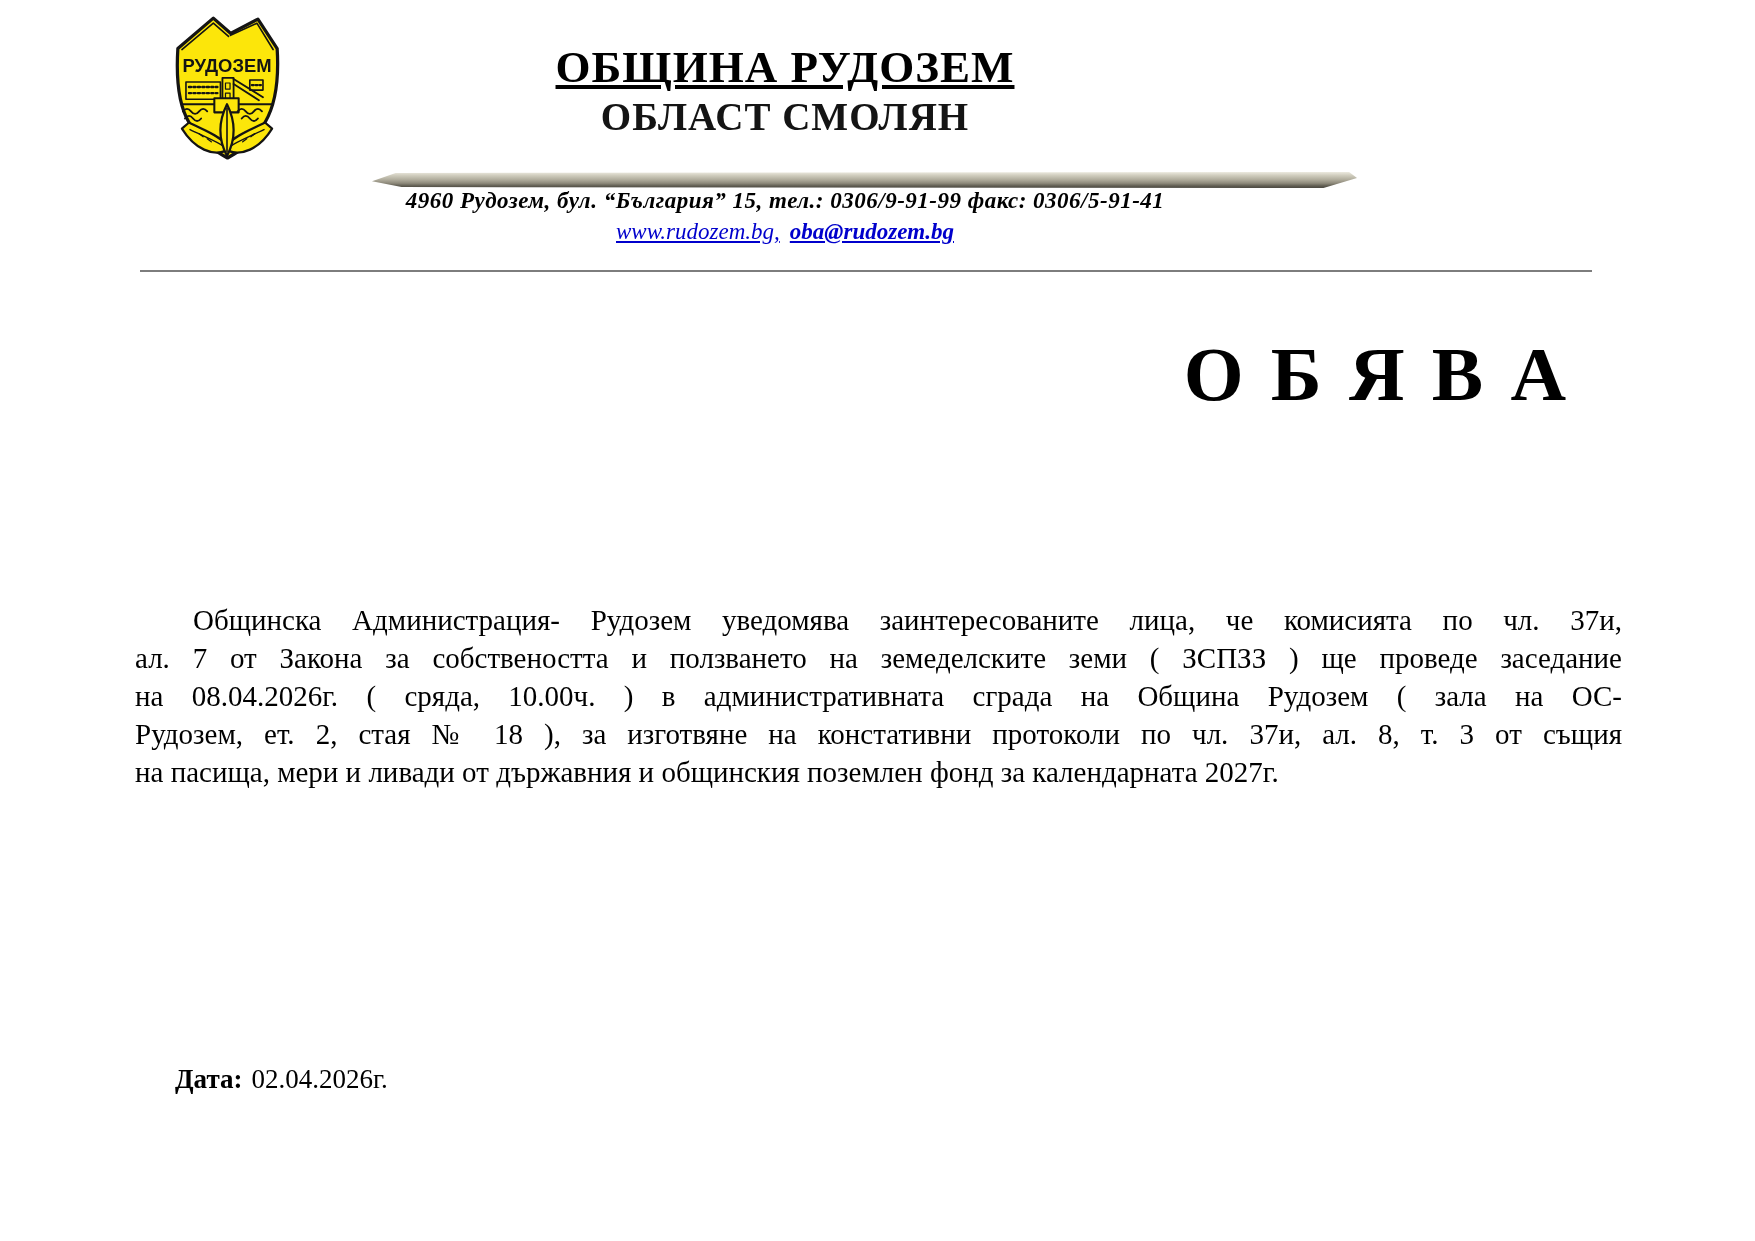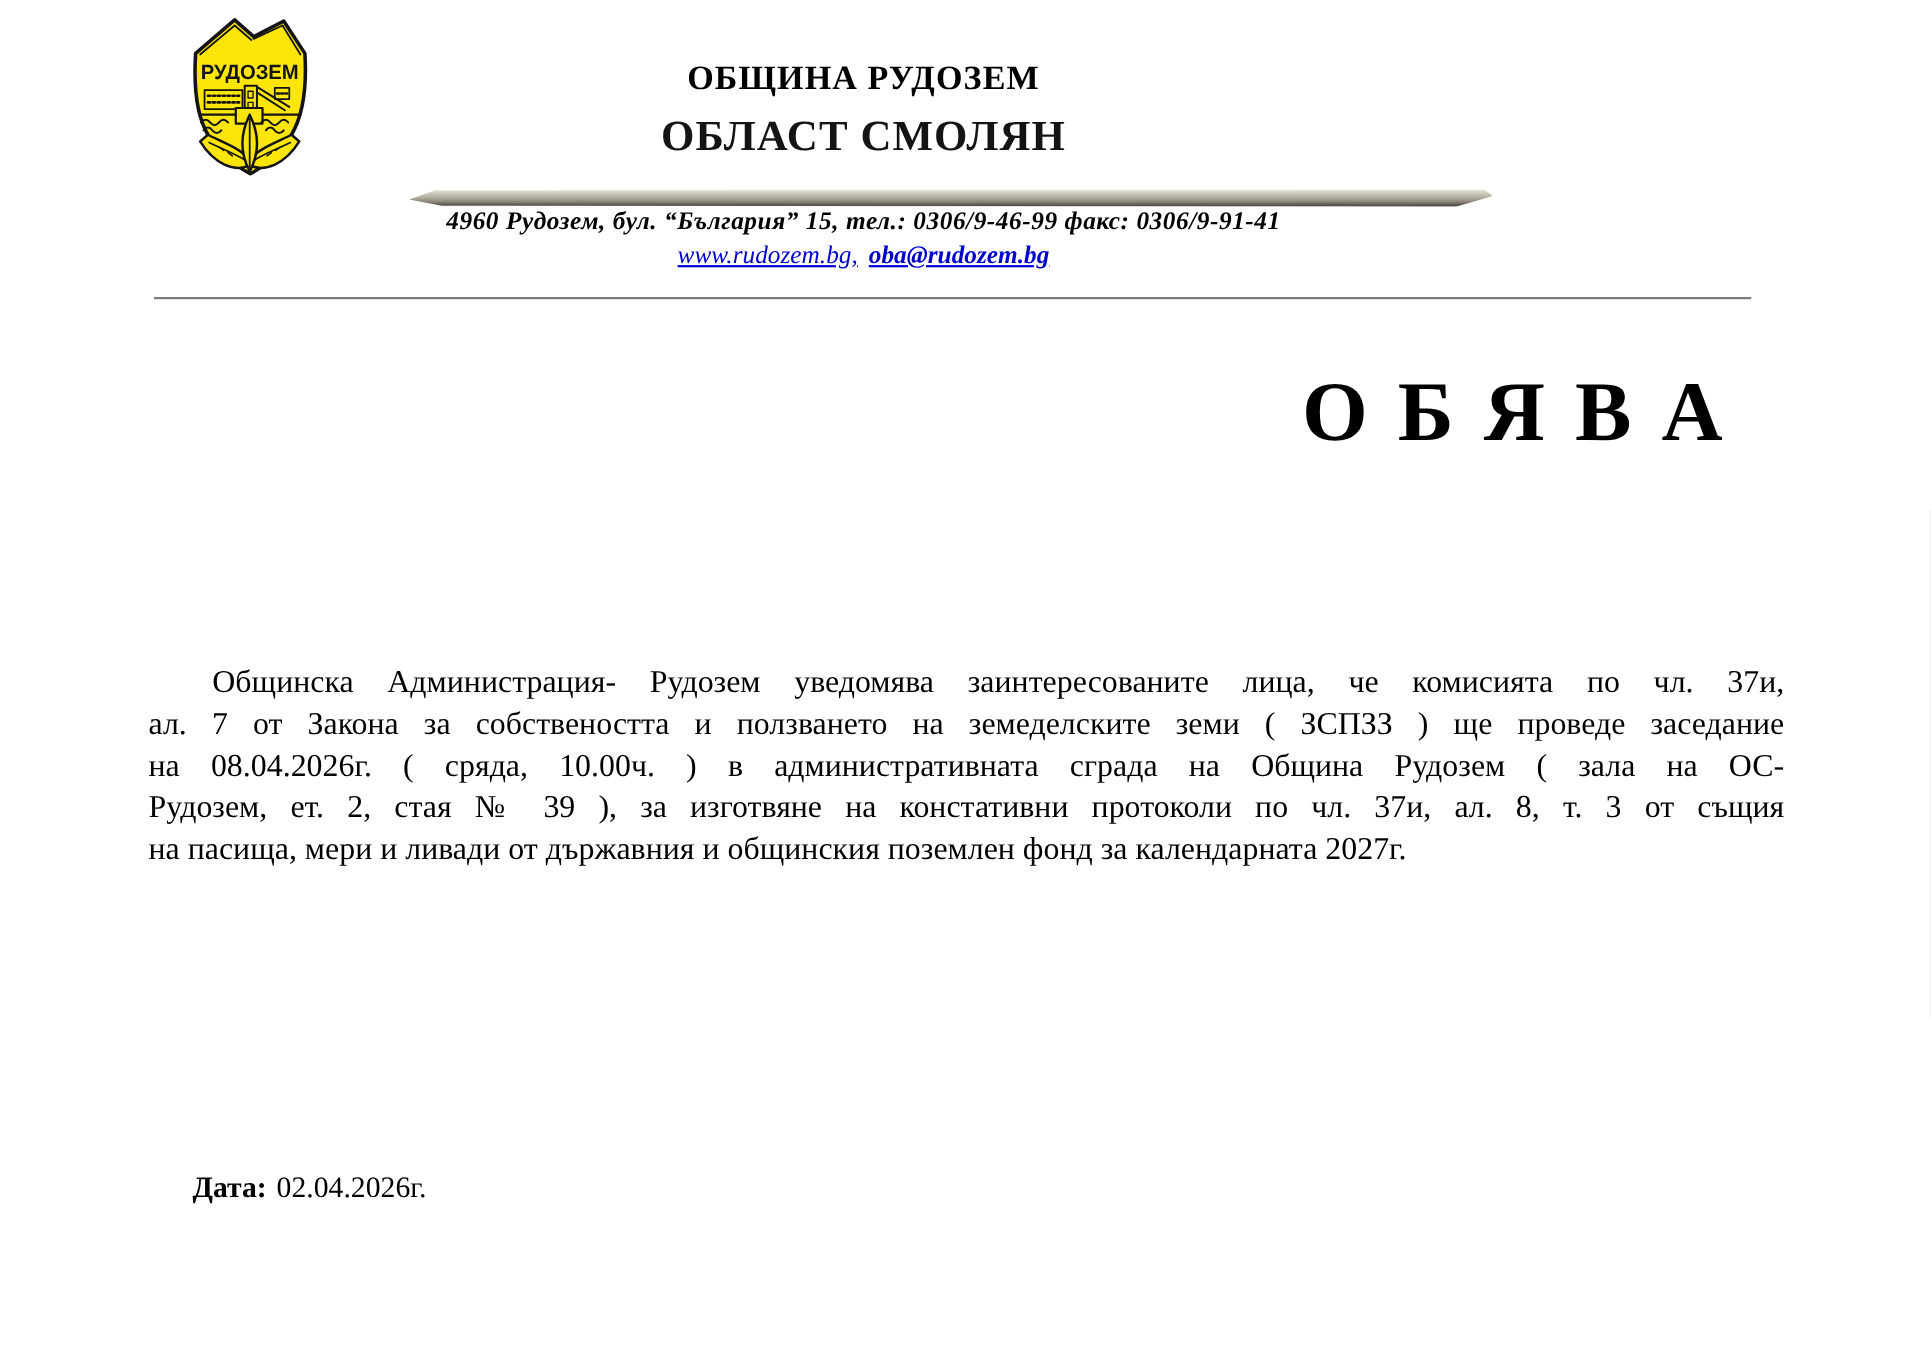--- a/index.html
+++ b/index.html
@@ -26,25 +26,26 @@
 
   
   .header-text {
     position: absolute;
     left: 0;
     top: 42px;
     width: 1570px;
     text-align: center;
   }
   .header-title {
-    margin: 12px;
-    font-size: 31px;
+    margin: 0;
+    font-size: 45px;
     font-weight: bold;
     letter-spacing: 1px;
     line-height: 1.12;
+    text-decoration: underline;
   }
   .header-subtitle {
     margin: 2px 0 0 0;
     font-size: 39px;
     font-weight: bold;
     letter-spacing: 1px;
     color: #141414;
     text-align: center;
   }
 
@@ -183,35 +184,35 @@
     </svg>
   </div>
 
   <div class="header-text">
     <h1 class="header-title">ОБЩИНА РУДОЗЕМ</h1>
     <h2 class="header-subtitle">ОБЛАСТ СМОЛЯН</h2>
   </div>
 
   <div class="divider-3d"></div>
 
-  <div class="address-line">4960 Рудозем, бул. “България” 15, тел.: 0306/9-46-99 факс: 0306/9-91-41</div>
+  <div class="address-line">4960 Рудозем, бул. “България” 15, тел.: 0306/9-91-99 факс: 0306/5-91-41</div>
 
   <div class="links-line">
     <a href="#" class="website">www.rudozem.bg,</a><a href="#" class="email">oba@rudozem.bg</a>
   </div>
 
   <div class="h-rule"></div>
 
   <h2 class="announcement-title">О Б Я В А</h2>
 
   <div class="body-text">
     <div class="body-line first">Общинска Администрация- Рудозем уведомява заинтересованите лица,  че комисията по чл. 37и,</div>
     <div class="body-line">ал. 7 от Закона за собствеността и ползването на земеделските земи ( ЗСПЗЗ ) ще проведе заседание</div>
     <div class="body-line">на 08.04.2026г. ( сряда, 10.00ч. ) в административната сграда на Община Рудозем ( зала на ОС-</div>
-    <div class="body-line">Рудозем, ет. 2, стая № 39 ), за изготвяне на констативни протоколи по чл. 37и, ал. 8, т. 3 от същия</div>
+    <div class="body-line">Рудозем, ет. 2, стая № 18 ), за изготвяне на констативни протоколи по чл. 37и, ал. 8, т. 3 от същия</div>
     <div class="body-line last">на пасища, мери и ливади от държавния и общинския поземлен фонд за календарната 2027г.</div>
   </div>
 
   <div class="date-line">
     <span class="date-label">Дата:</span><span class="date-value">02.04.2026г.</span>
   </div>
 
 </div>
 
 </body></html>

